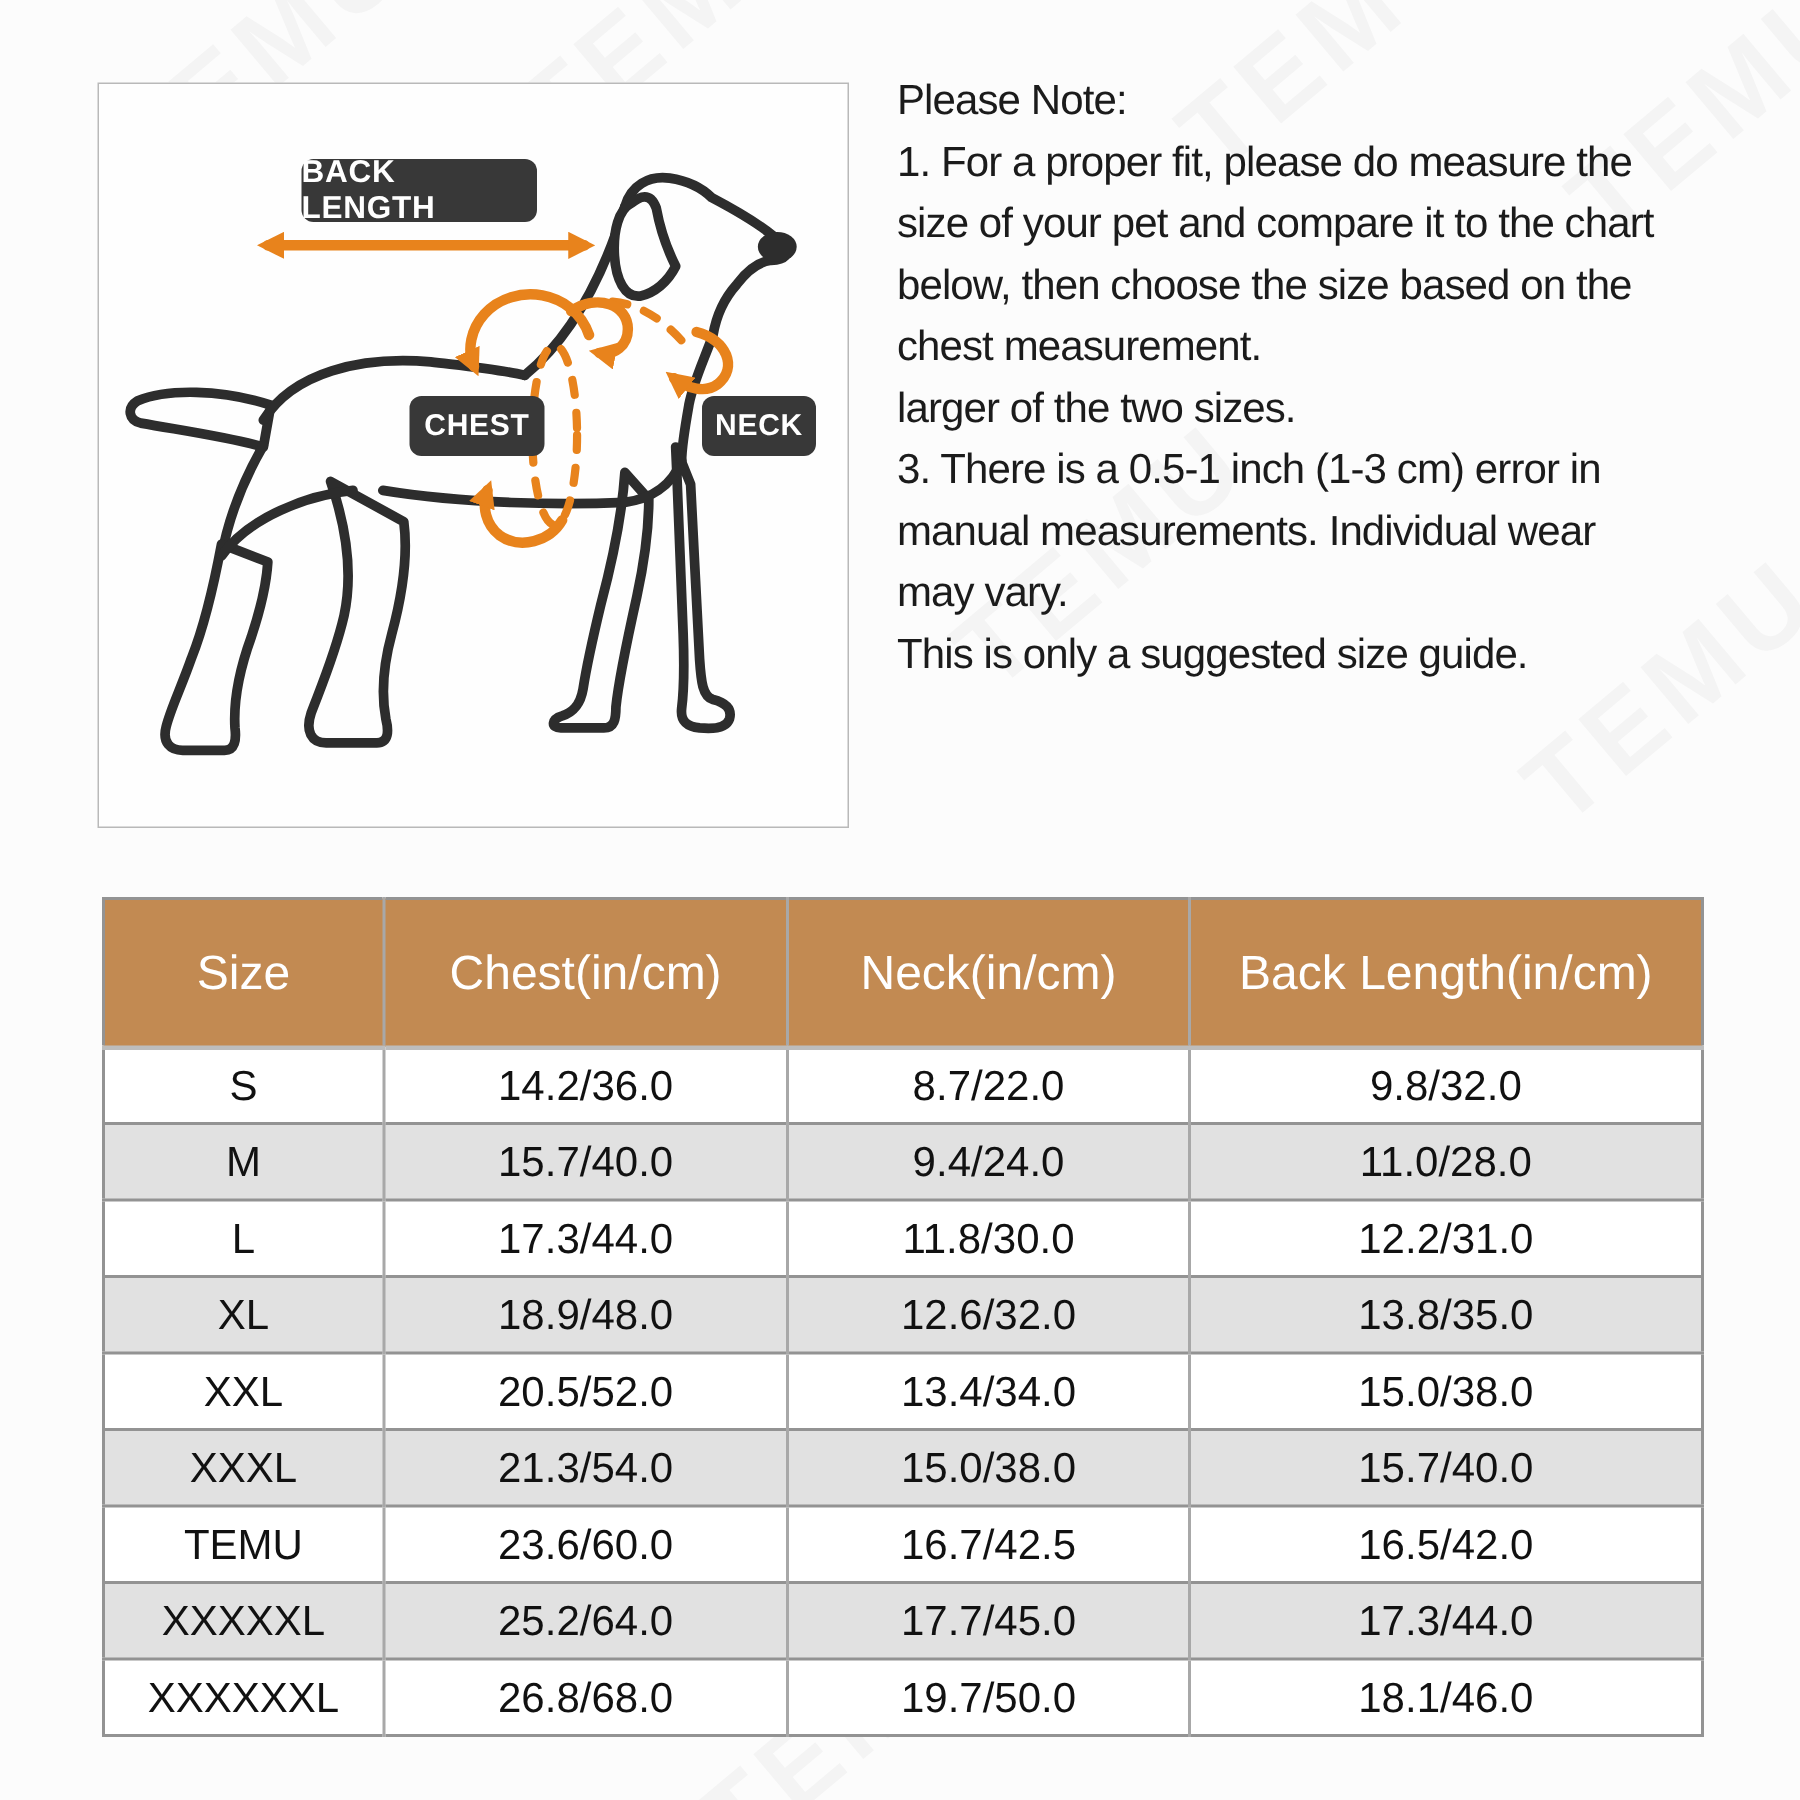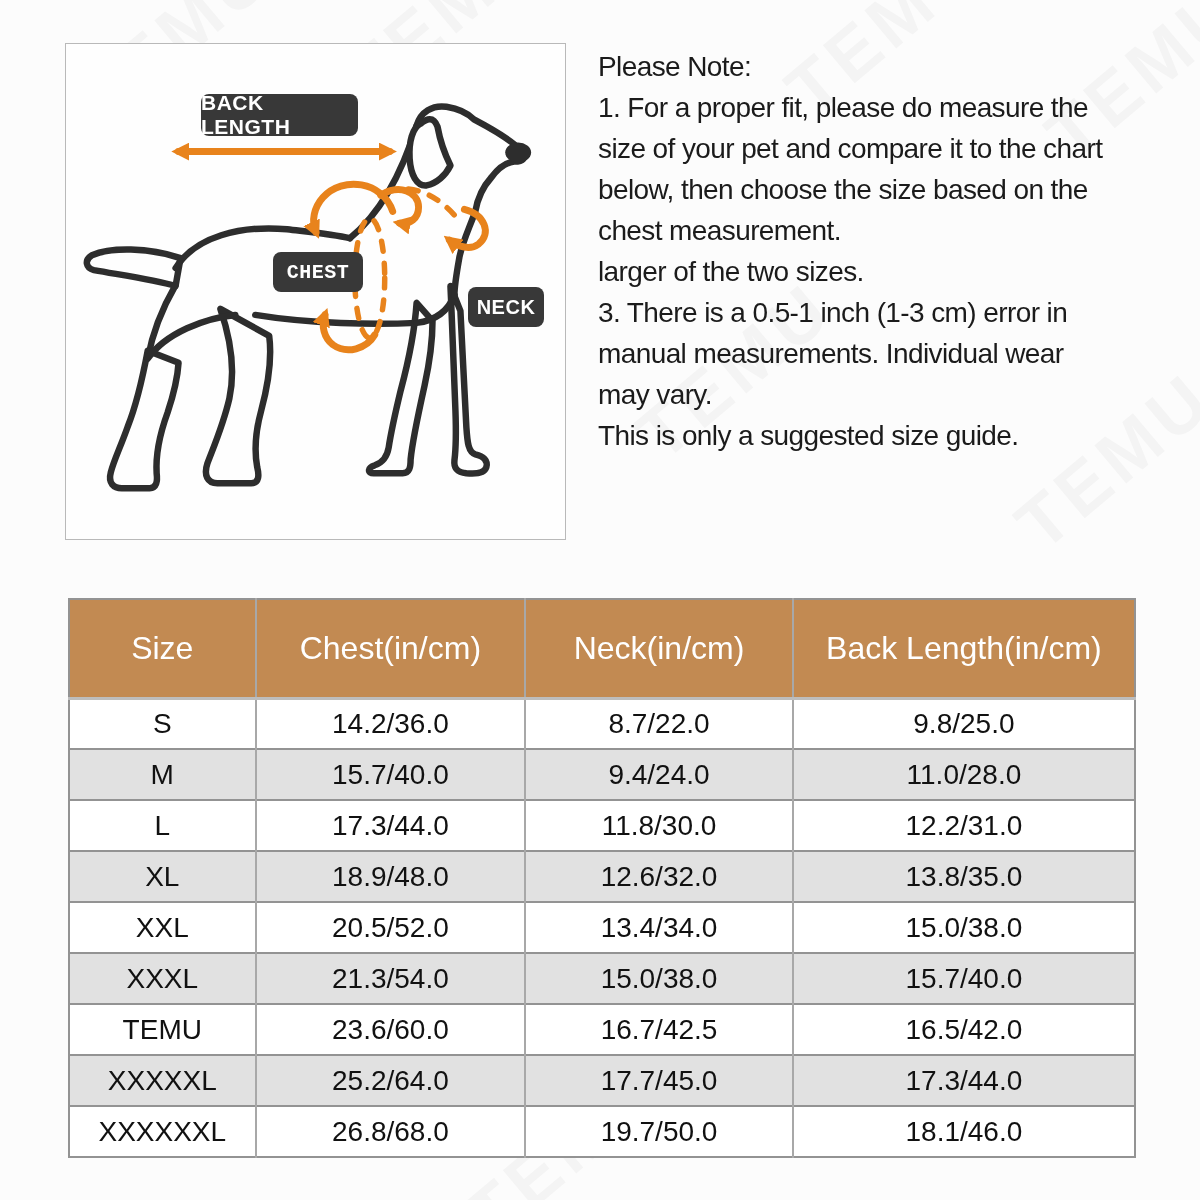--- a/index.html
+++ b/index.html
@@ -24,32 +24,32 @@
     color:var(--text);
   }
   
   .wm {
     position:absolute; font-size:72px; font-weight:bold;
     color:rgba(60,60,60,0.045); transform:rotate(-40deg);
     letter-spacing:6px; user-select:none; pointer-events:none;
   }
   
   .diagram-box {
-    position:absolute; left:65px; top:43px; width:501px; height:497px;
+    position:absolute; left:65px; top:55px; width:501px; height:497px;
     background:#FEFEFE; border:1px solid #B9B9B9;
   }
   .diagram-box svg { position:absolute; left:0; top:0; width:100%; height:100%; }
   .diag-label {
     position:absolute; background:var(--label-bg); color:var(--label-text);
     border-radius:8px; display:flex; align-items:center; justify-content:center;
     font-weight:bold; letter-spacing:0.5px;
   }
   .lbl-backlength { left:135px; top:50px;  width:157px; height:42px; font-size:21px; }
-  .lbl-chest      { left:207px; top:208px; width:90px;  height:40px; font-size:20px;font-family:Liberation Mono, monospace; }
-  .lbl-neck       { left:402px; top:208px; width:76px;  height:40px; font-size:20px;margin-top:35px; }
+  .lbl-chest      { left:207px; top:208px; width:90px;  height:40px; font-size:20px; }
+  .lbl-neck       { left:402px; top:208px; width:76px;  height:40px; font-size:20px; }
   .dog-line  { fill:none; stroke:var(--dog-stroke); stroke-width:6.5; stroke-linecap:round; stroke-linejoin:round; }
   .dog-fill  { fill:#FEFEFE; stroke:var(--dog-stroke); stroke-width:6.5; stroke-linecap:round; stroke-linejoin:round; }
   .dog-nose  { fill:var(--dog-stroke); stroke:none; }
   .o-line    { fill:none; stroke:var(--orange); stroke-width:7; stroke-linecap:round; stroke-linejoin:round; }
   .o-dash    { fill:none; stroke:var(--orange); stroke-width:5.5; stroke-linecap:round; stroke-dasharray:10 12; }
   #arrowhead path { fill:var(--orange); }
   
   .notes {
     position:absolute; left:598px; top:46px; width:580px;
   }
@@ -183,21 +183,21 @@
         <th>Chest(in/cm)</th>
         <th>Neck(in/cm)</th>
         <th>Back Length(in/cm)</th>
       </tr>
     </thead>
     <tbody>
       <tr>
         <td>S</td>
         <td>14.2/36.0</td>
         <td>8.7/22.0</td>
-        <td>9.8/25.0</td>
+        <td>9.8/32.0</td>
       </tr>
       <tr class="alt">
         <td>M</td>
         <td>15.7/40.0</td>
         <td>9.4/24.0</td>
         <td>11.0/28.0</td>
       </tr>
       <tr>
         <td>L</td>
         <td>17.3/44.0</td>

